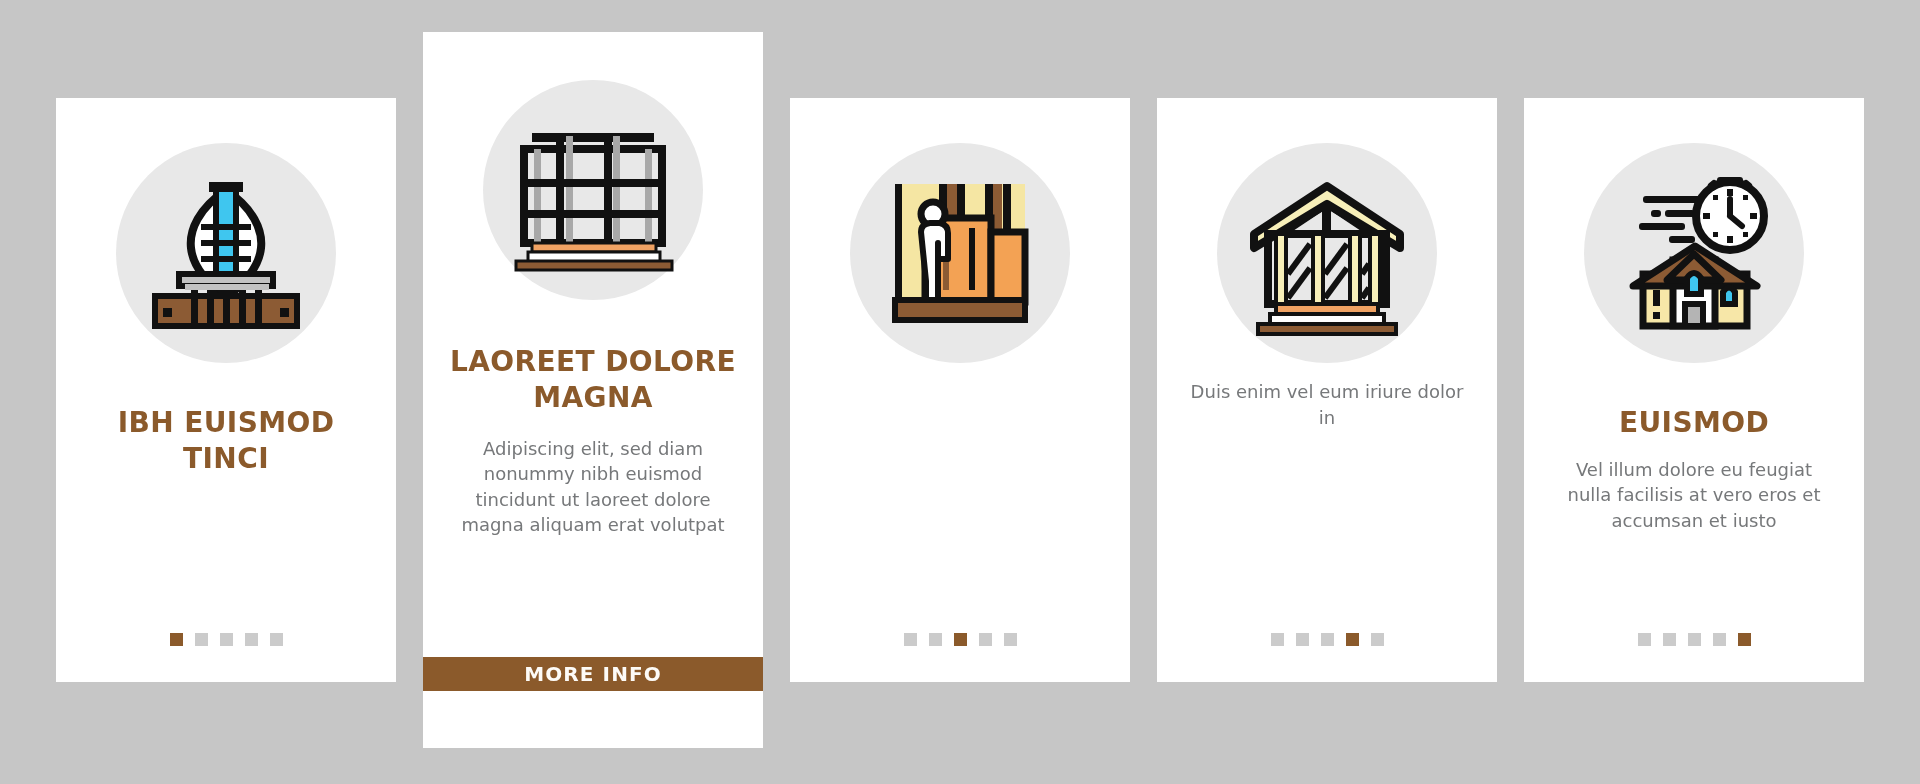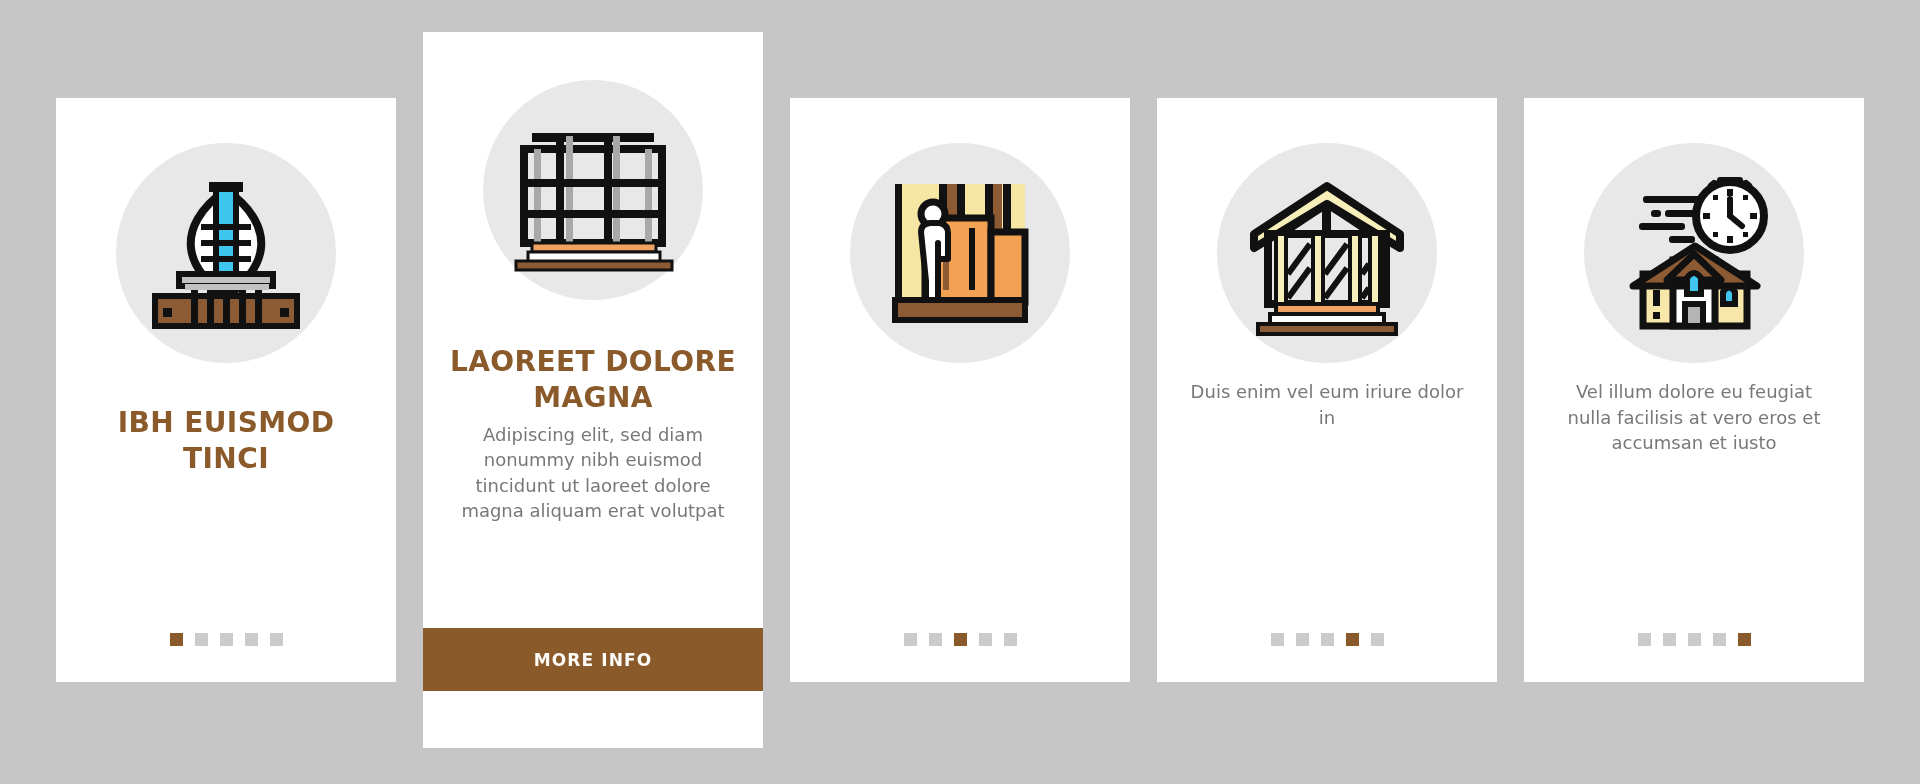--- a/index.html
+++ b/index.html
@@ -53,37 +53,37 @@
   .card.featured .title{margin-top:44px;}
 
   .body-text{
     color:#76787a;
     font-size:18px;
     line-height:1.42;
     text-align:center;
     width:280px;
   }
   .card.standard .body-text{margin-top:16px;}
-  .card.featured .body-text{margin-top:6px;}
+  .card.featured .body-text{margin-top:20px;}
 
   .dots{
     position:absolute;
     bottom:36px;left:0;right:0;
     display:flex;justify-content:center;gap:12px;
   }
   .dot{width:13px;height:13px;background:#cbcbcb;}
   .dot.active{background:#8b5a2b;}
 
   .cta{
     position:absolute;left:0;right:0;bottom:57px;
-    height:63px;
+    height:34px;
     background:#8b5a2b;
     color:#fdfbf7;
     display:flex;align-items:center;justify-content:center;
-    font-weight:bold;font-size:17px;letter-spacing:1.1px;
+    font-weight:bold;font-size:20px;letter-spacing:1.1px;
     cursor:pointer;
   }
   svg{display:block;}
 </style>
 </head>
 <body>
 
 <div class="board">
 
   <div class="card standard">
@@ -284,20 +284,21 @@
         <path d="M78 110 q7 -10 14 0 l0 16 l-14 0 z" fill="#3fc6ef" stroke="#111111" stroke-width="6"></path>
 
         <rect x="76" y="136" width="18" height="22" fill="#b4b4b4" stroke="#111111" stroke-width="6"></rect>
 
         <path d="M114 124 q6 -9 12 0 l0 12 l-12 0 z" fill="#3fc6ef" stroke="#111111" stroke-width="6"></path>
 
         <rect x="44" y="122" width="7" height="16" fill="#111111"></rect>
         <rect x="44" y="144" width="7" height="7" fill="#111111"></rect>
       </svg>
     </div>
+    <div class="title">EUISMOD</div>
     <div class="body-text">Vel illum dolore eu feugiat nulla facilisis at vero eros et accumsan et iusto</div>
     <div class="dots">
       <span class="dot"></span>
       <span class="dot"></span>
       <span class="dot"></span>
       <span class="dot"></span>
       <span class="dot active"></span>
     </div>
   </div>
 

